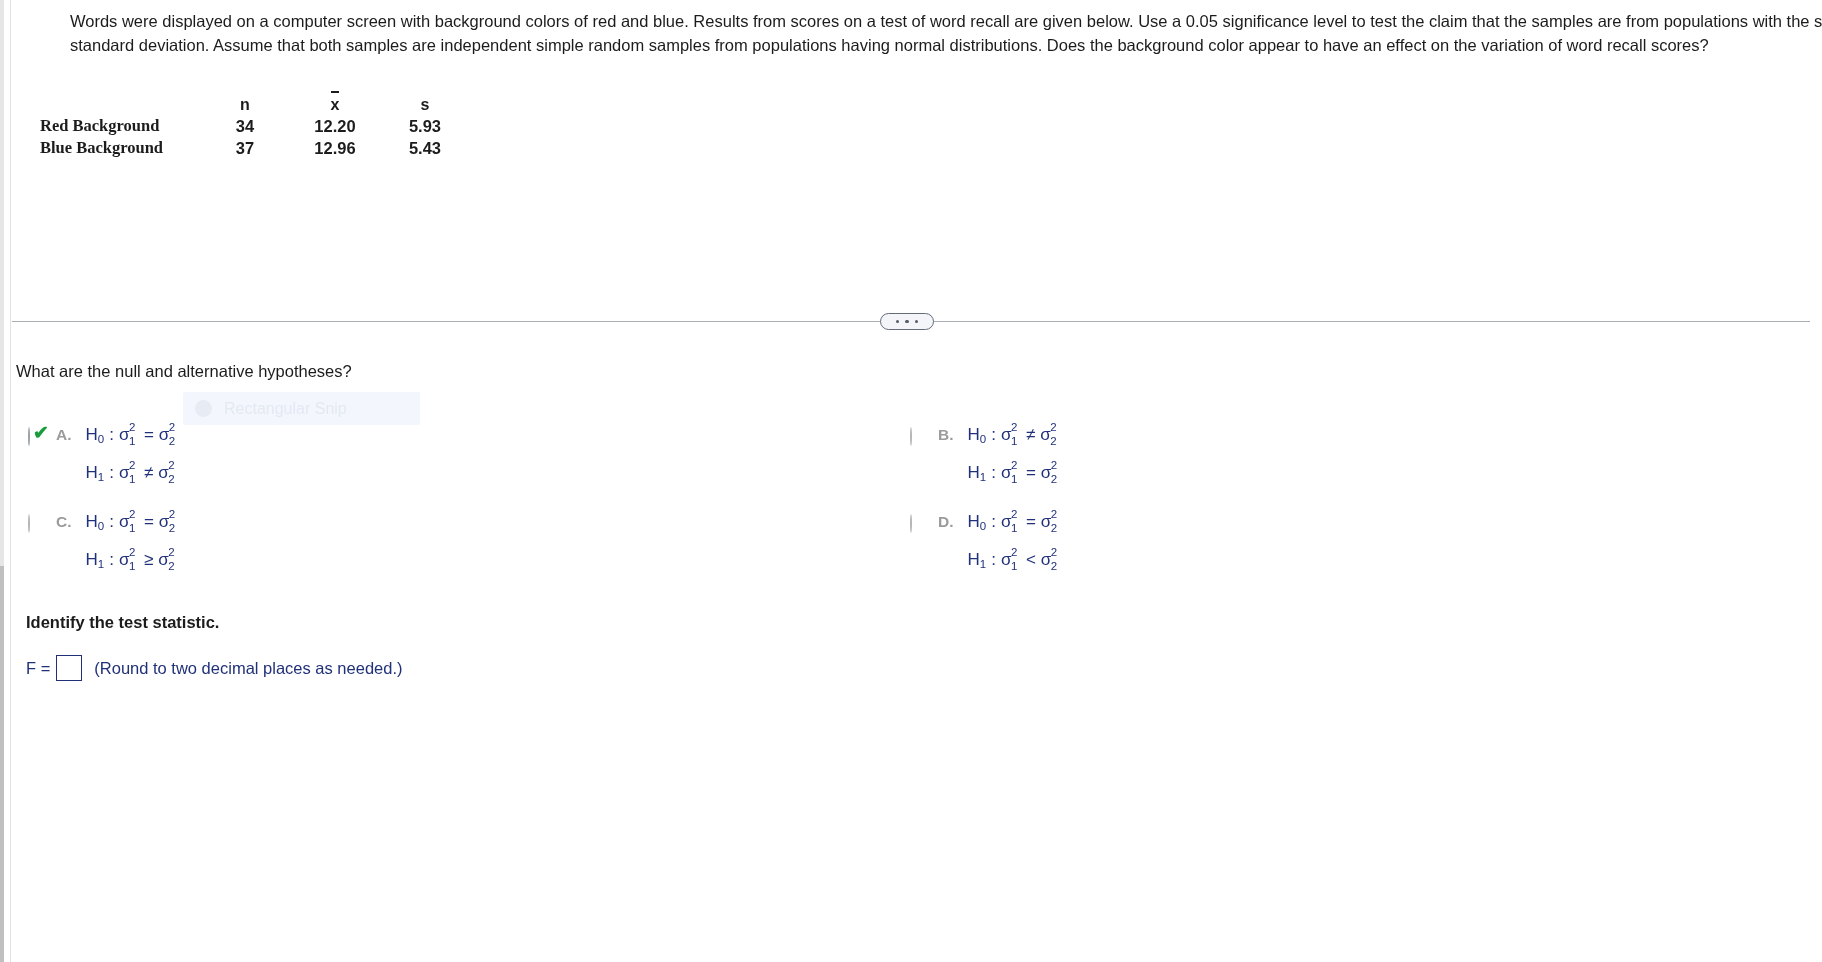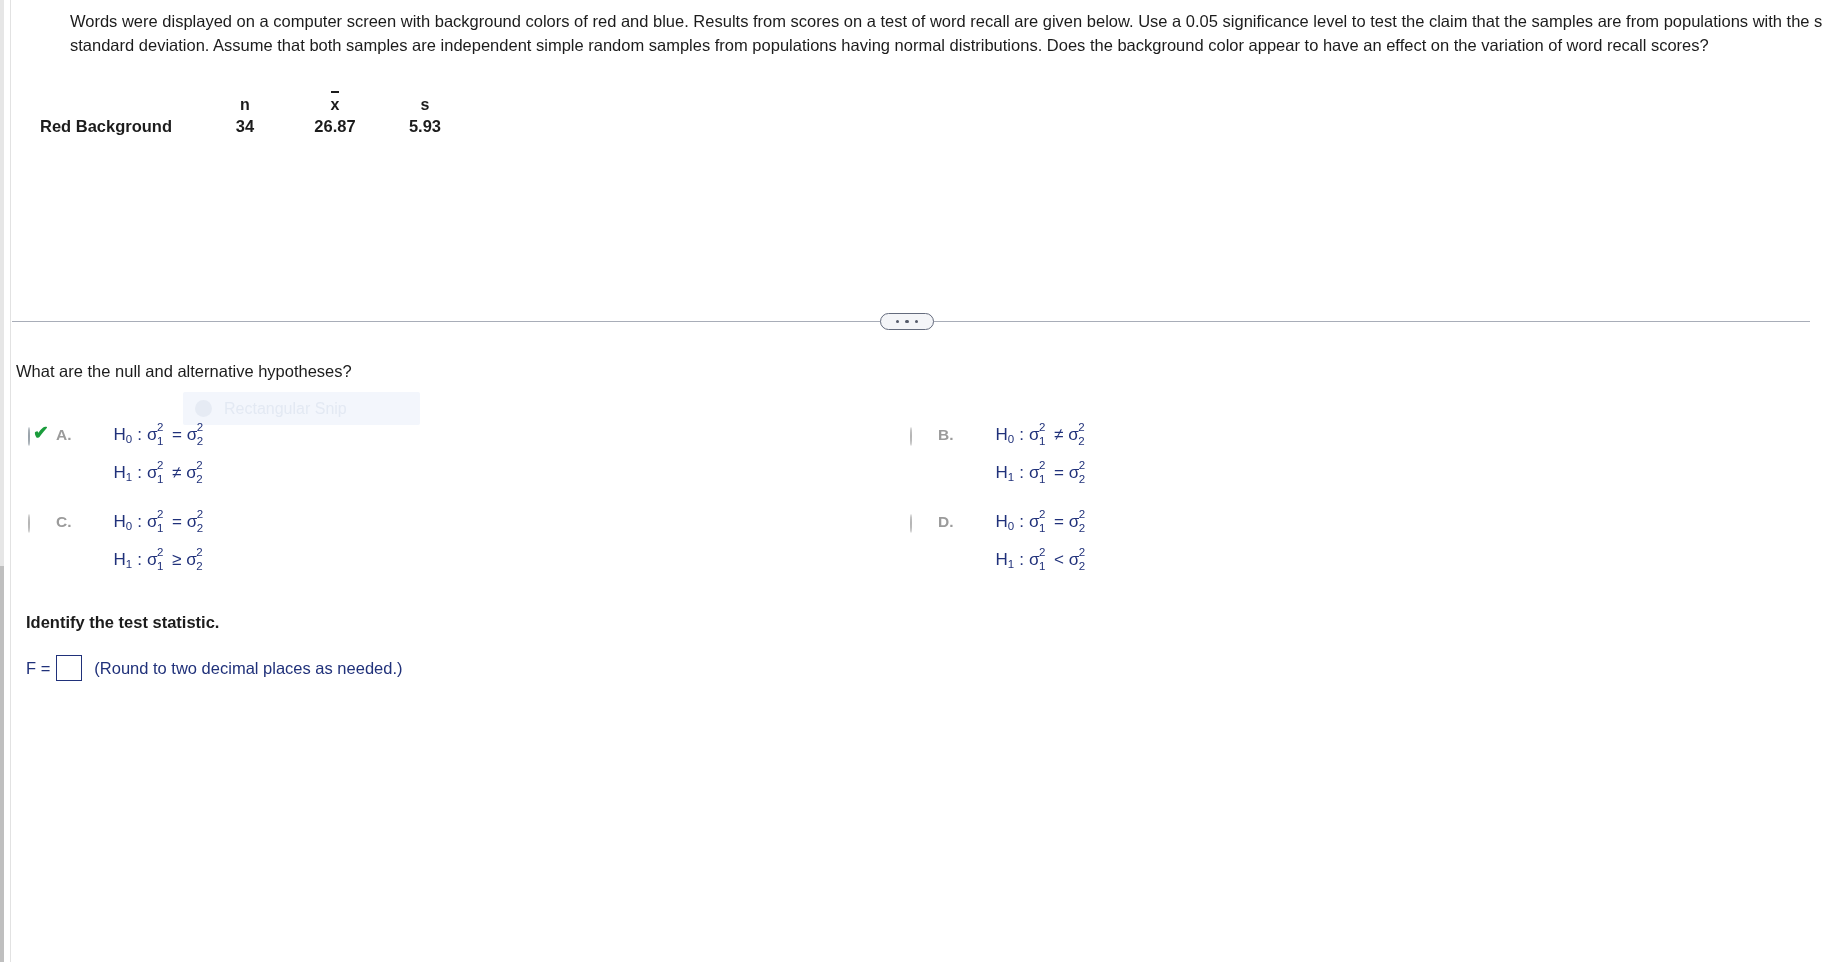--- a/index.html
+++ b/index.html
@@ -68,20 +68,21 @@
     font-size: 16px;
     width: 62px;
     padding-left: 14px;
     padding-right: 14px;
   }
   #stats-table td.rowh {
     font-weight: bold;
     text-align: left;
     padding-right: 10px;
     white-space: nowrap;
+    font-family: Liberation Serif, serif;
   }
   #stats-table td.val {
     padding-left: 14px;
     padding-right: 14px;
   }
   .xbar { position: relative; display: inline-block; }
   .xbar::before {
     content: "";
     position: absolute;
     left: 0px; right: 0px; top: -5px;
@@ -192,21 +193,21 @@
     font-weight: bold;
     color: #9b9b9b;
     flex: 0 0 auto;
   }
   .hyp-block {
     margin-left: 14px;
     color: #20317a;
     font-size: 17px;
     line-height: 33px;
   }
-  .hyp-line { white-space: nowrap; margin-left: 28px; }
+  .hyp-line { white-space: nowrap; }
   .sub { font-size: 11.5px; vertical-align: -3px; }
   .sigma-term { position: relative; display: inline-block; width: 20px; }
   .sigma-term .g { }
   .sigma-term .s2 {
     position: absolute;
     left: 10px; top: -7px;
     font-size: 11.5px;
   }
   .sigma-term .s1 {
     position: absolute;
@@ -265,22 +266,28 @@
       <th class="corner"></th>
       <th class="colh">n</th>
       <th class="colh"><span class="xbar">x</span></th>
       <th class="colh">s</th>
     </tr>
   </thead>
   <tbody>
     <tr>
       <td class="rowh">Red Background</td>
       <td class="val">34</td>
-      <td class="val">26.87</td>
+      <td class="val">12.20</td>
       <td class="val">5.93</td>
+    </tr>
+    <tr>
+      <td class="rowh">Blue Background</td>
+      <td class="val">37</td>
+      <td class="val">12.96</td>
+      <td class="val">5.43</td>
     </tr>
   </tbody>
 </table>
 
 <div id="splitter">
   <div id="splitter-line"></div>
   <div id="splitter-handle">
     <span class="dot"></span>
     <span class="dot"></span>
     <span class="dot"></span>

